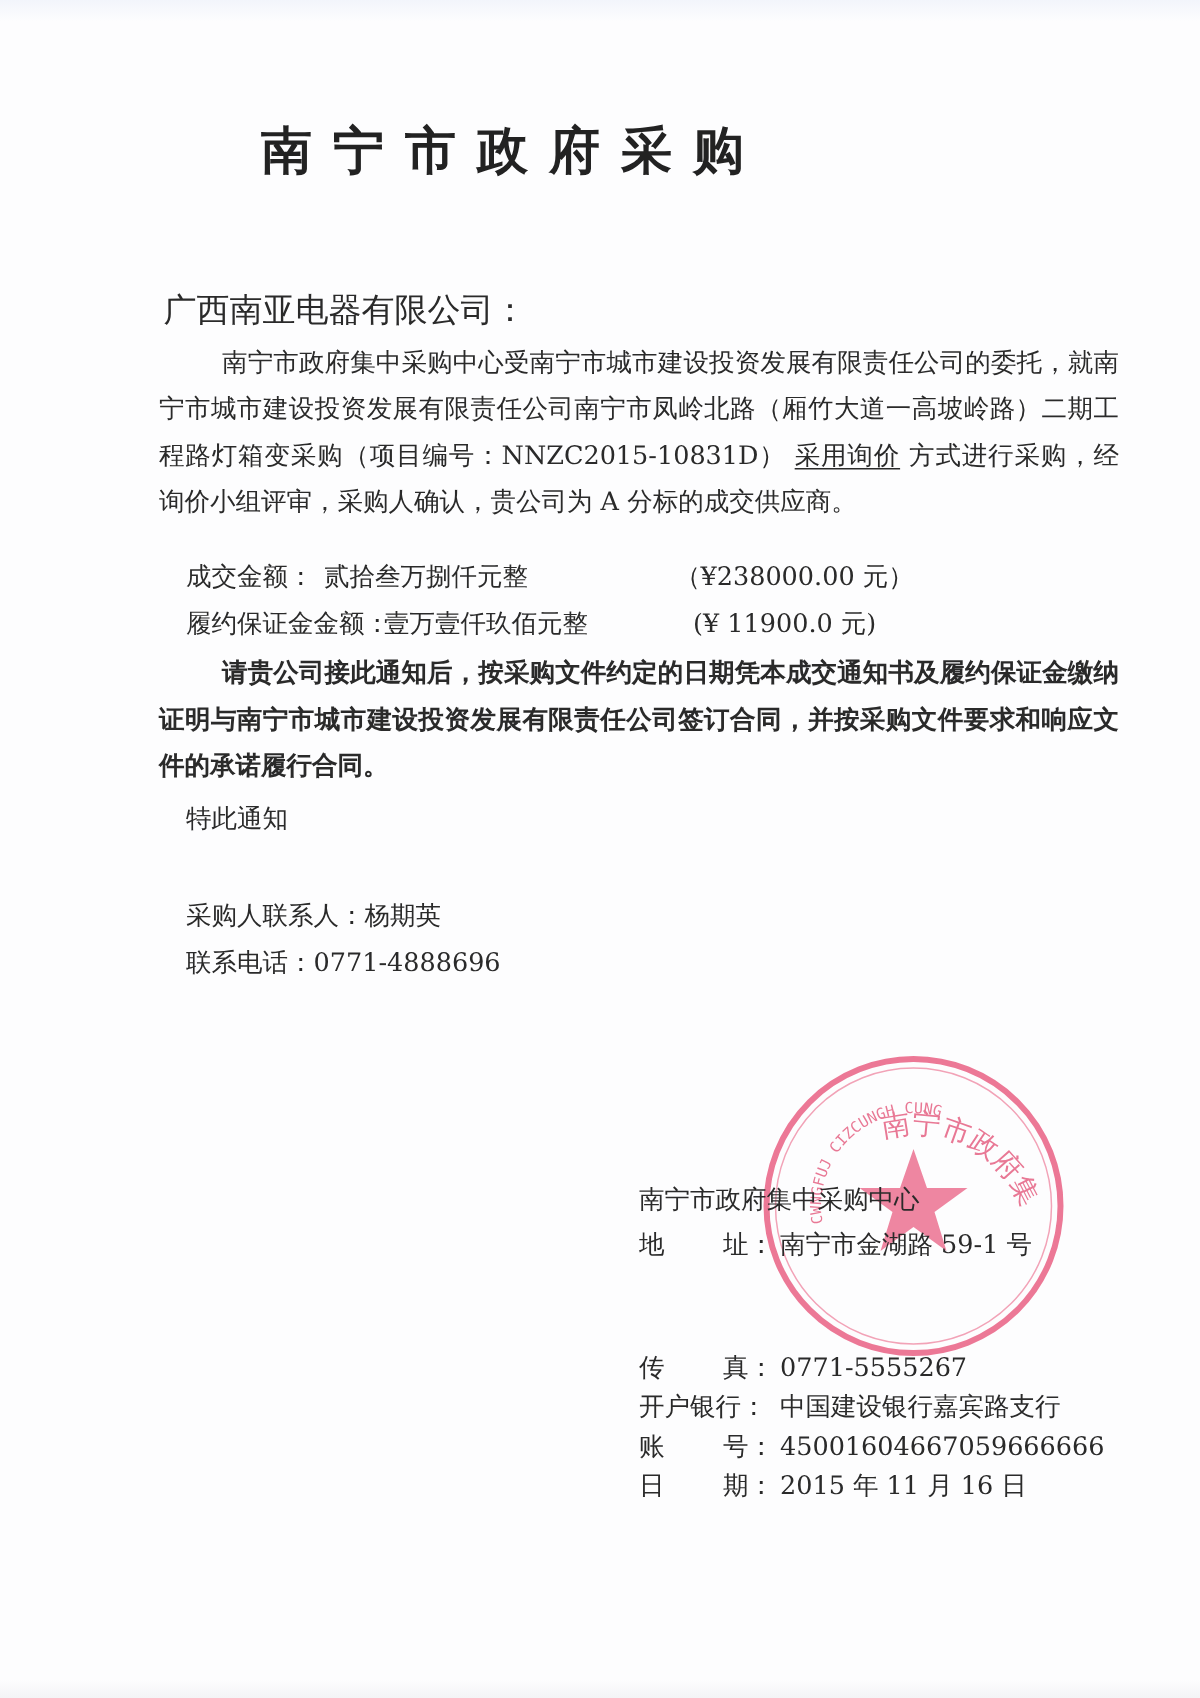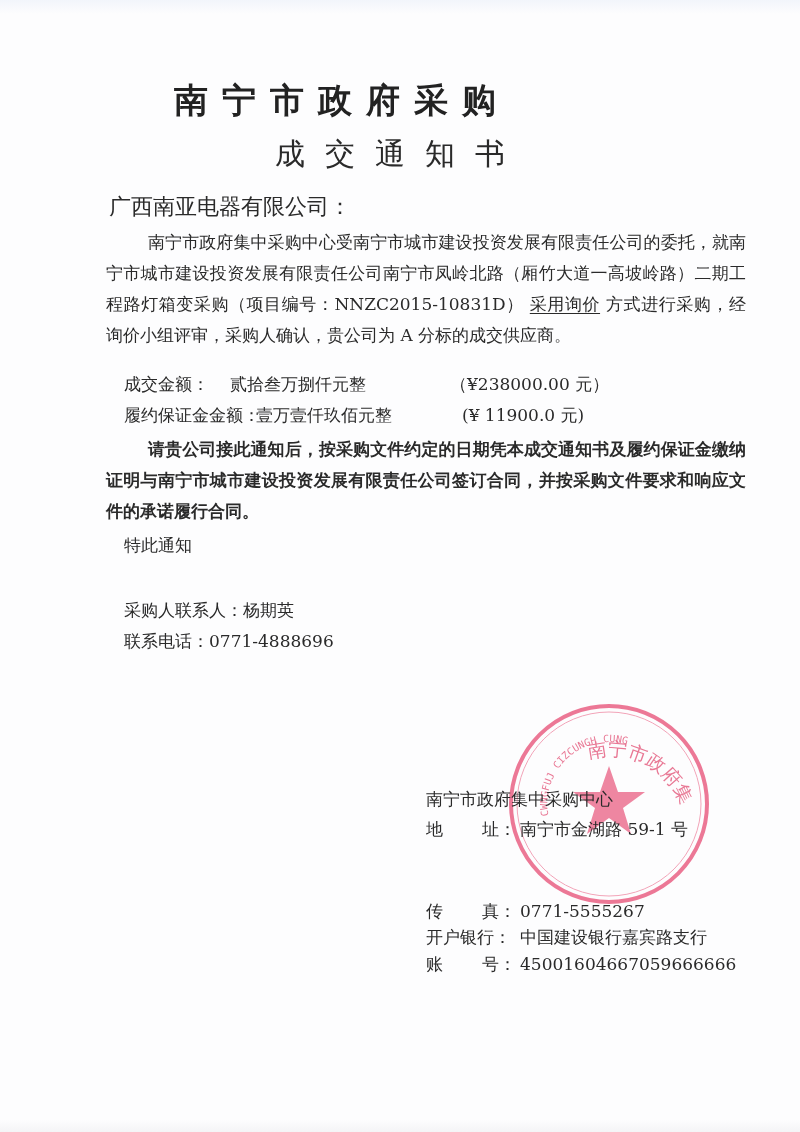--- a/index.html
+++ b/index.html
@@ -112,31 +112,30 @@
       height: 208px;
       opacity: 0.78;
     }
   </style>
 </head>
 <body>
 
 <div class="page">
 
   <div class="title">南宁市政府采购</div>
-  <div class="subtitle">成交通知书</div>
 
   <div class="recipient">广西南亚电器有限公司：</div>
 
   <div class="body-text p1">
     <span class="indent" style="display:inline; padding-left:42px;"></span><span>南宁市政府集中采购中心受南宁市城市建设投资发展有限责任公司的委托，就南宁市城市建设投资发展有限责任公司南宁市凤岭北路（厢竹大道一高坡岭路）二期工程路灯箱变采购（项目编号：NNZC2015-10831D） </span><span class="underline">采用询价</span><span> 方式进行采购，经询价小组评审，采购人确认，贵公司为 A 分标的成交供应商。</span>
   </div>
 
   <div class="amount-row row1">
     <span style="left:0;">成交金额：</span>
-    <span style="left:106px;">贰拾叁万捌仟元整</span>
+    <span style="left:92px;">贰拾叁万捌仟元整</span>
     <span style="left:326px;">（¥238000.00 元）</span>
   </div>
   <div class="amount-row row2">
     <span style="left:0;text-align:right;">履约保证金金额：</span>
     <span style="left:132px;">壹万壹仟玖佰元整</span>
     <span style="left:338px;">(¥ 11900.0 元)</span>
   </div>
 
   <div class="body-text p2">
     <span style="padding-left:42px;"></span><span>请贵公司接此通知后，按采购文件约定的日期凭本成交通知书及履约保证金缴纳证明与南宁市城市建设投资发展有限责任公司签订合同，并按采购文件要求和响应文件的承诺履行合同。</span>
@@ -174,14 +173,17 @@
   </div>
   <div class="info" style="top:900px;">
     <span class="lbl"><span class="a">传</span><span>真：</span></span><span>0771-5555267</span>
   </div>
   <div class="info" style="top:926px;">
     <span class="lbl">开户银行：</span><span>中国建设银行嘉宾路支行</span>
   </div>
   <div class="info" style="top:953px;">
     <span class="lbl"><span class="a">账</span><span>号：</span></span><span>45001604667059666666</span>
   </div>
+  <div class="info" style="top:979px;">
+    <span class="lbl"><span class="a">日</span><span>期：</span></span><span>2015 年 11 月 16 日</span>
+  </div>
 
 </div>
 
 </body></html>

